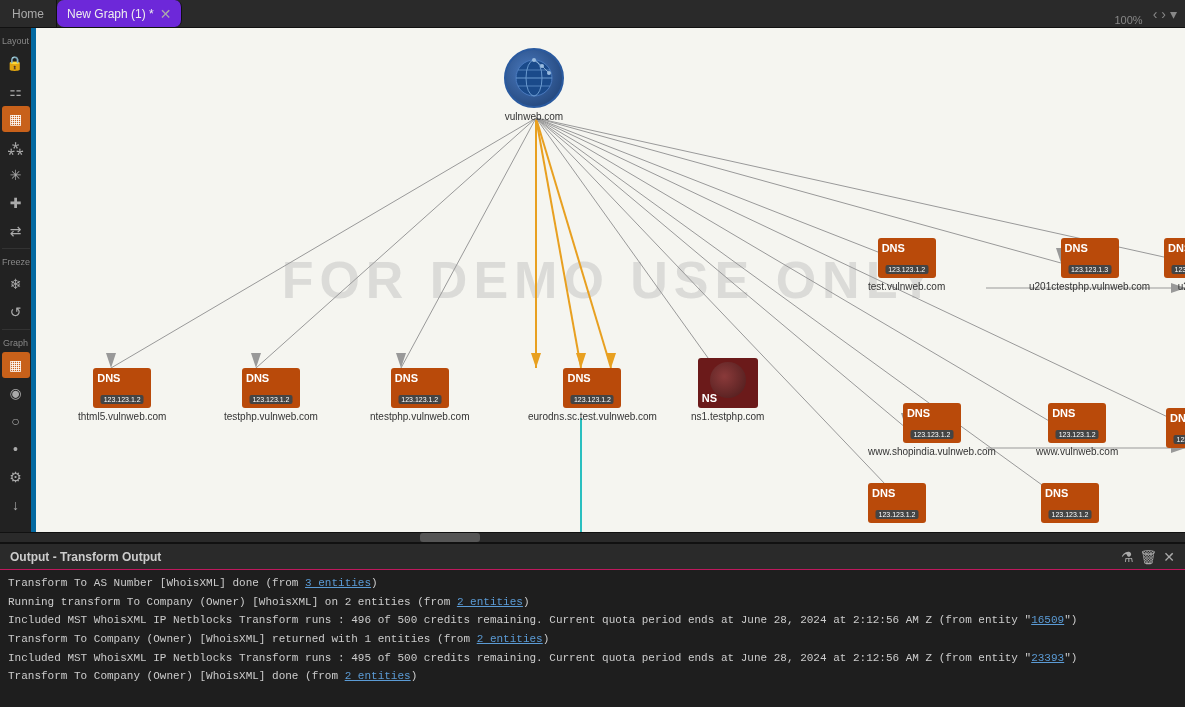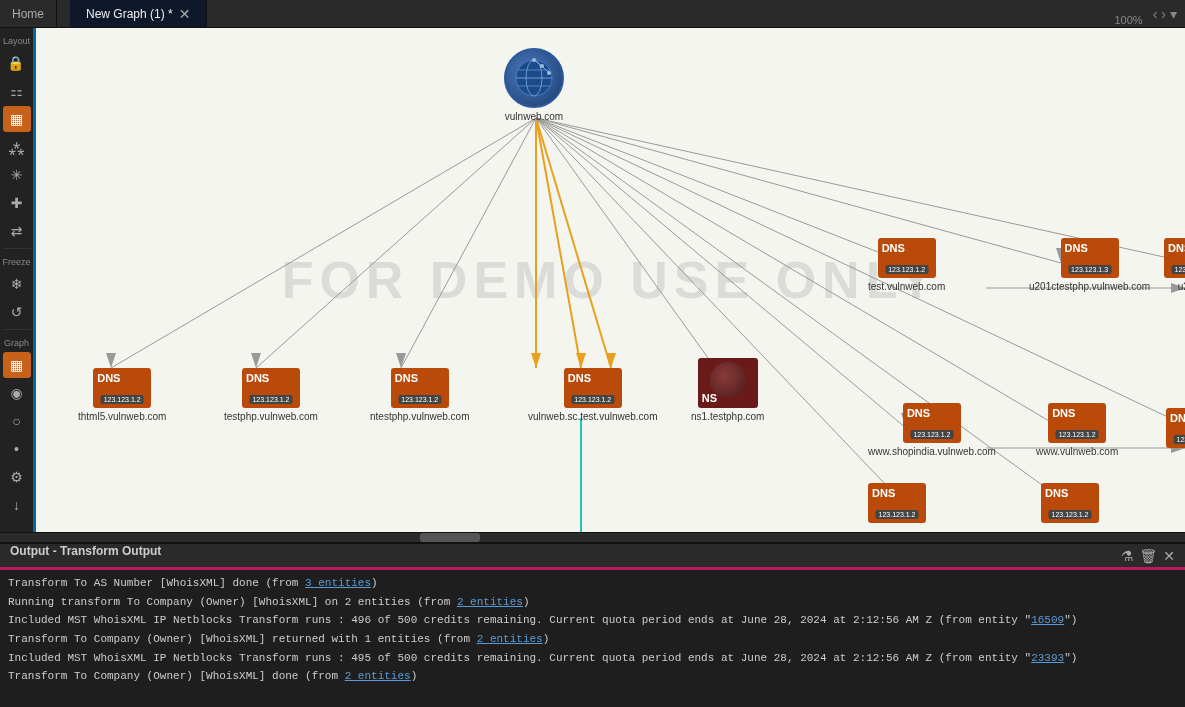--- a/index.html
+++ b/index.html
@@ -5,42 +5,42 @@
     * { margin: 0; padding: 0; box-sizing: border-box; }
     body { background: #1a1a1a; color: #ccc; font-family: 'Segoe UI', Arial, sans-serif; font-size: 12px; overflow: hidden; width: 1185px; height: 707px; }
 
     
     #top-bar {
       height: 28px;
       background: #2a2a2a;
       display: flex;
       align-items: center;
       border-bottom: 1px solid #111;
-      gap: 13px;
     }
     #home-tab {
       padding: 0 12px;
       height: 100%;
       display: flex;
       align-items: center;
       color: #aaa;
       font-size: 12px;
       border-right: 1px solid #111;
       cursor: pointer;
     }
     #graph-tab {
-      padding: 0 16px;
+      padding: 0 10px;
       height: 100%;
       display: flex;
       align-items: center;
-      background: #0f172a;
+      background: #6d28d9;
       color: #eee;
       font-size: 12px;
       border-right: 1px solid #111;
       gap: 6px;
+      border-radius: 7px;
     }
     #graph-tab .close-btn {
       cursor: pointer;
       color: #aaa;
       font-size: 14px;
       line-height: 1;
     }
     #nav-arrows {
       margin-left: auto;
       display: flex;
@@ -60,21 +60,21 @@
     
     #main-layout {
       display: flex;
       height: calc(707px - 28px - 175px);
     }
 
     
     #left-sidebar {
       width: 36px;
       background: #222;
-      border-right: 3px solid #0369a1;
+      border-right: 5px solid #0369a1;
       display: flex;
       flex-direction: column;
       align-items: center;
       padding-top: 4px;
       gap: 2px;
     }
     .sidebar-section-label {
       color: #888;
       font-size: 9px;
       text-align: center;
@@ -247,22 +247,23 @@
       height: 175px;
       background: #1e1e1e;
       border-top: 2px solid #111;
       display: flex;
       flex-direction: column;
     }
     #output-header {
       height: 26px;
       background: #2a2a2a;
       display: flex;
+      align-items: center;
       padding: 0 10px;
-      border-bottom: 3px solid #be185d;
+      border-bottom: 1px solid #be185d;
       gap: 8px;
     }
     #output-title {
       color: #ccc;
       font-size: 12px;
       font-weight: bold;
       flex: 1;
     }
     #output-actions {
       display: flex;
@@ -415,21 +416,21 @@
       <div class="dns-icon">
         <div class="ip-badge">123.123.1.2</div>
       </div>
       <span class="node-label">ntestphp.vulnweb.com</span>
     </div>
 
     <div class="node" style="left:492px; top:340px;">
       <div class="dns-icon">
         <div class="ip-badge">123.123.1.2</div>
       </div>
-      <span class="node-label">vulnweb.sc.test.vulnweb.com</span>
+      <span class="node-label">eurodns.sc.test.vulnweb.com</span>
     </div>
 
     <div class="node" style="left:655px; top:330px;">
       <div class="ns-icon">
         <div class="ns-globe"></div>
       </div>
       <span class="node-label">ns1.testphp.com</span>
     </div>
 
     <div class="node" style="left:832px; top:210px;">

